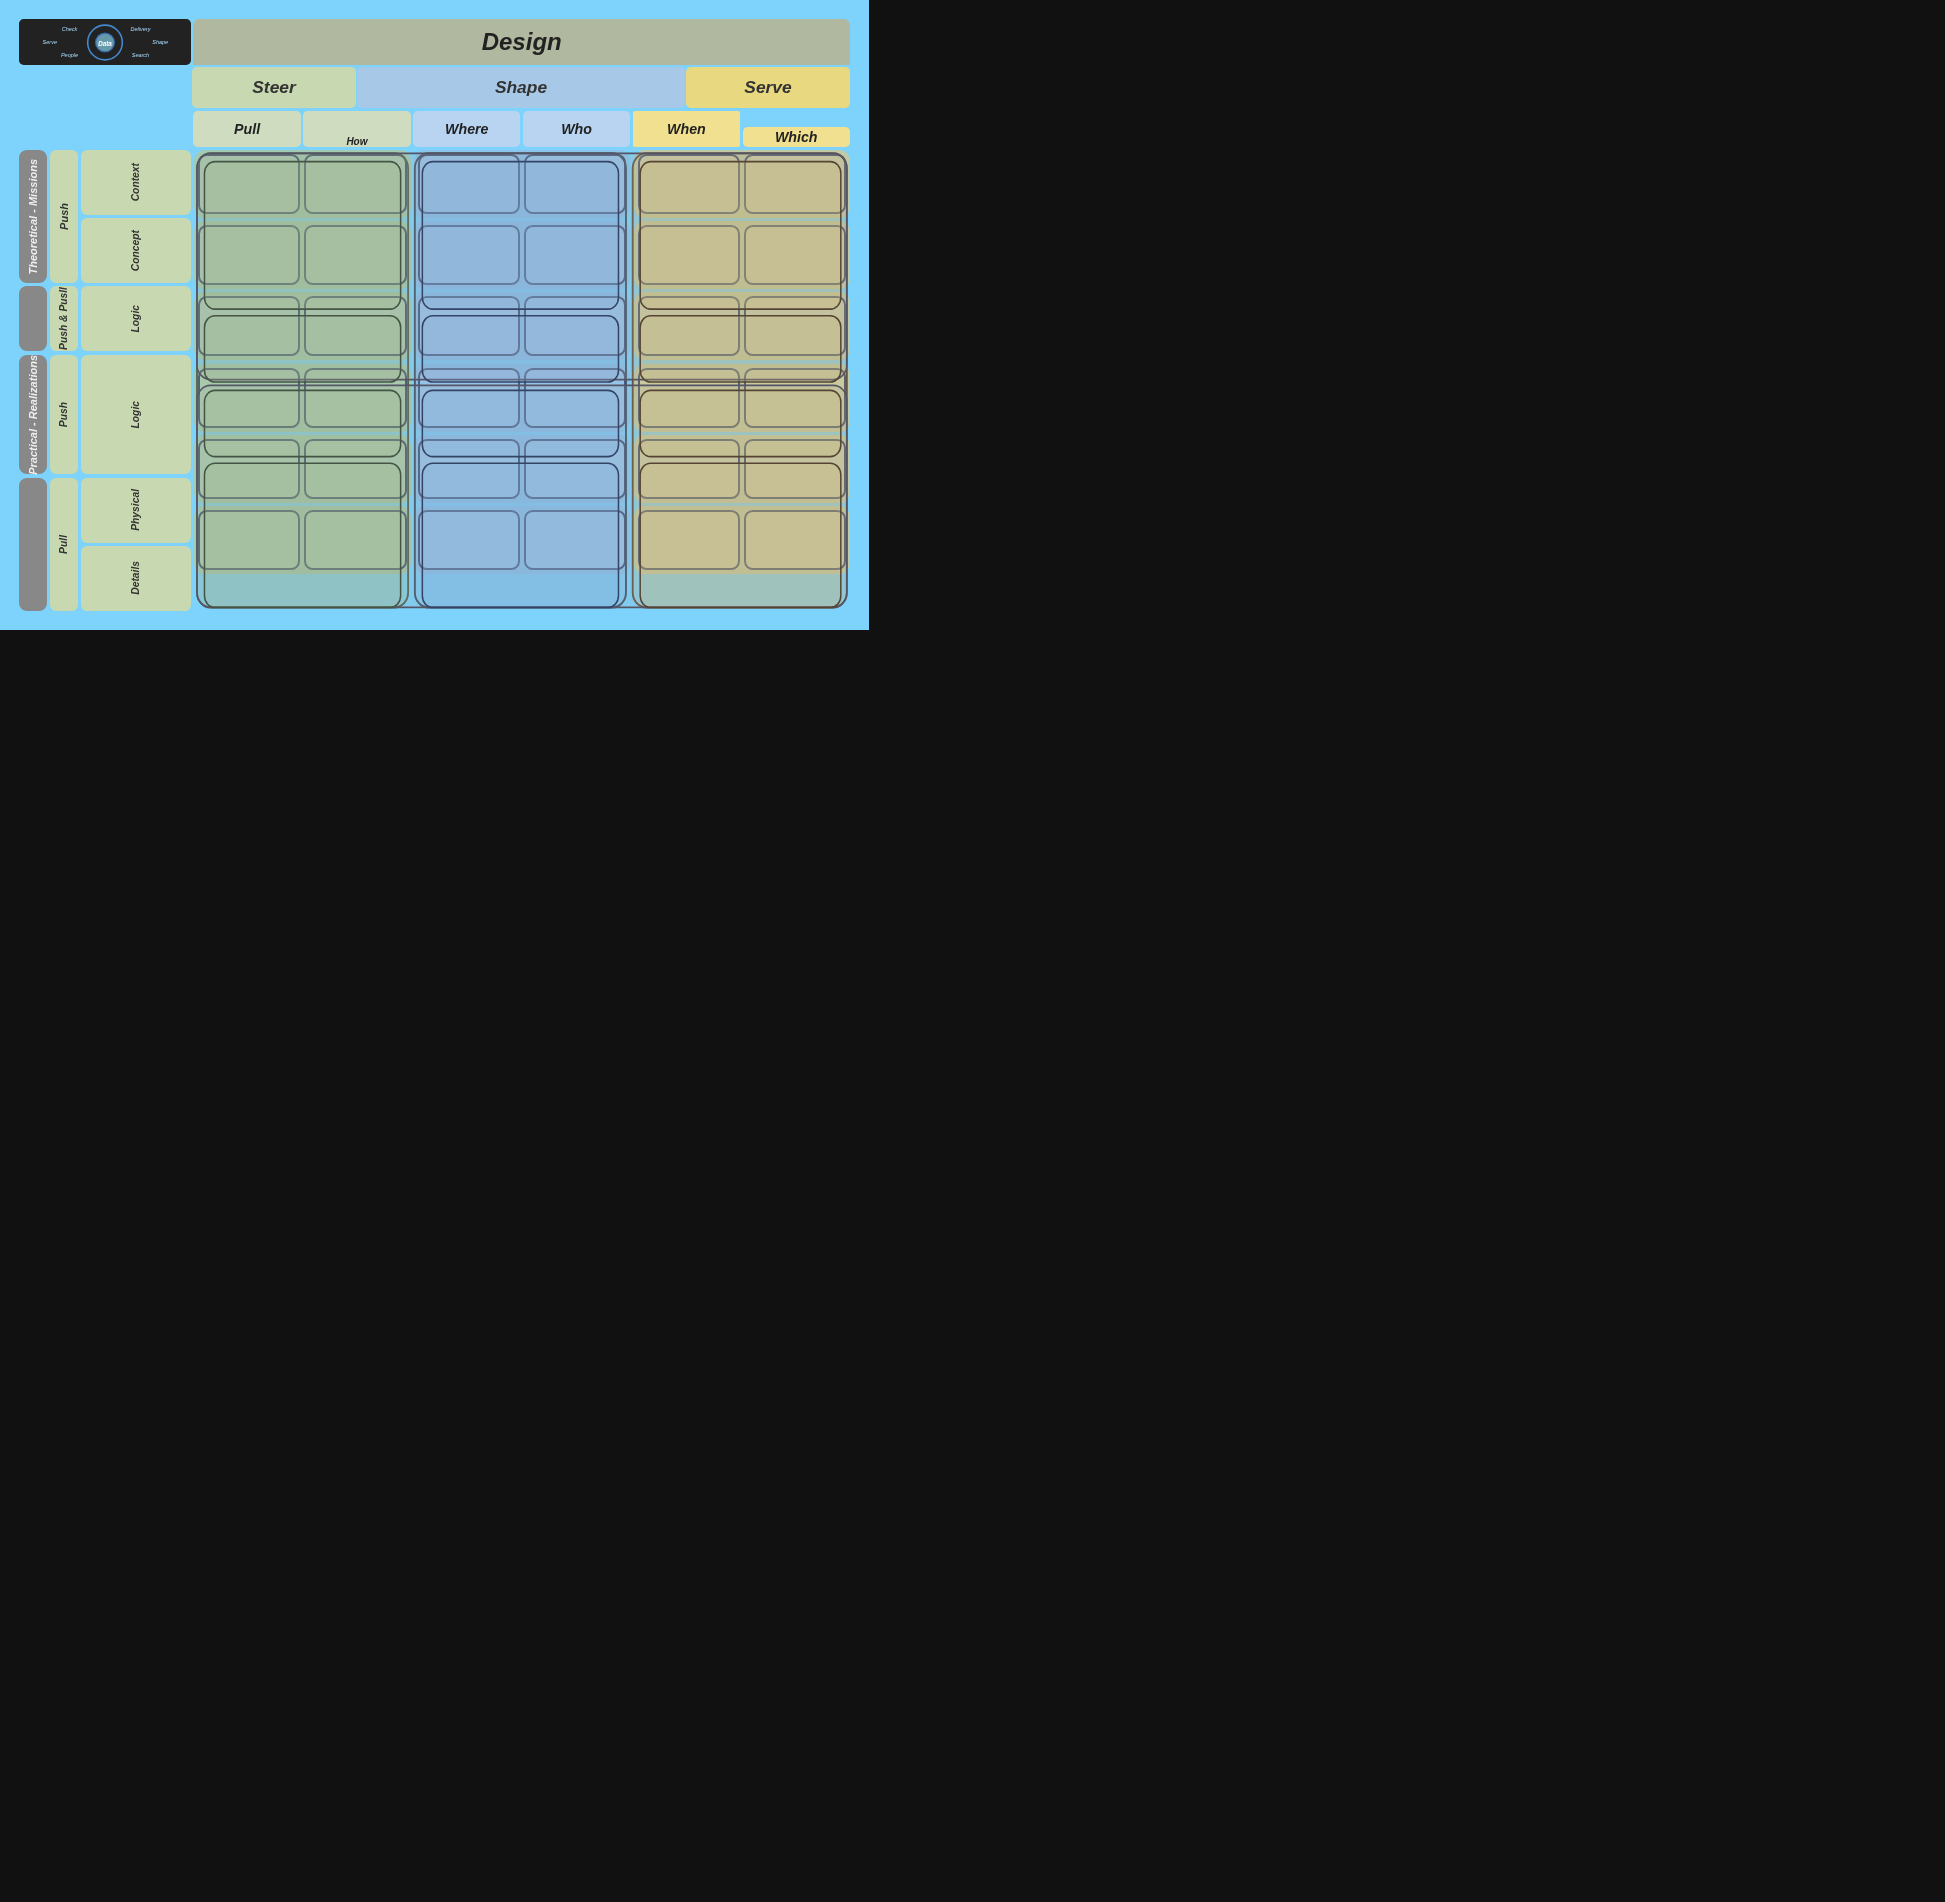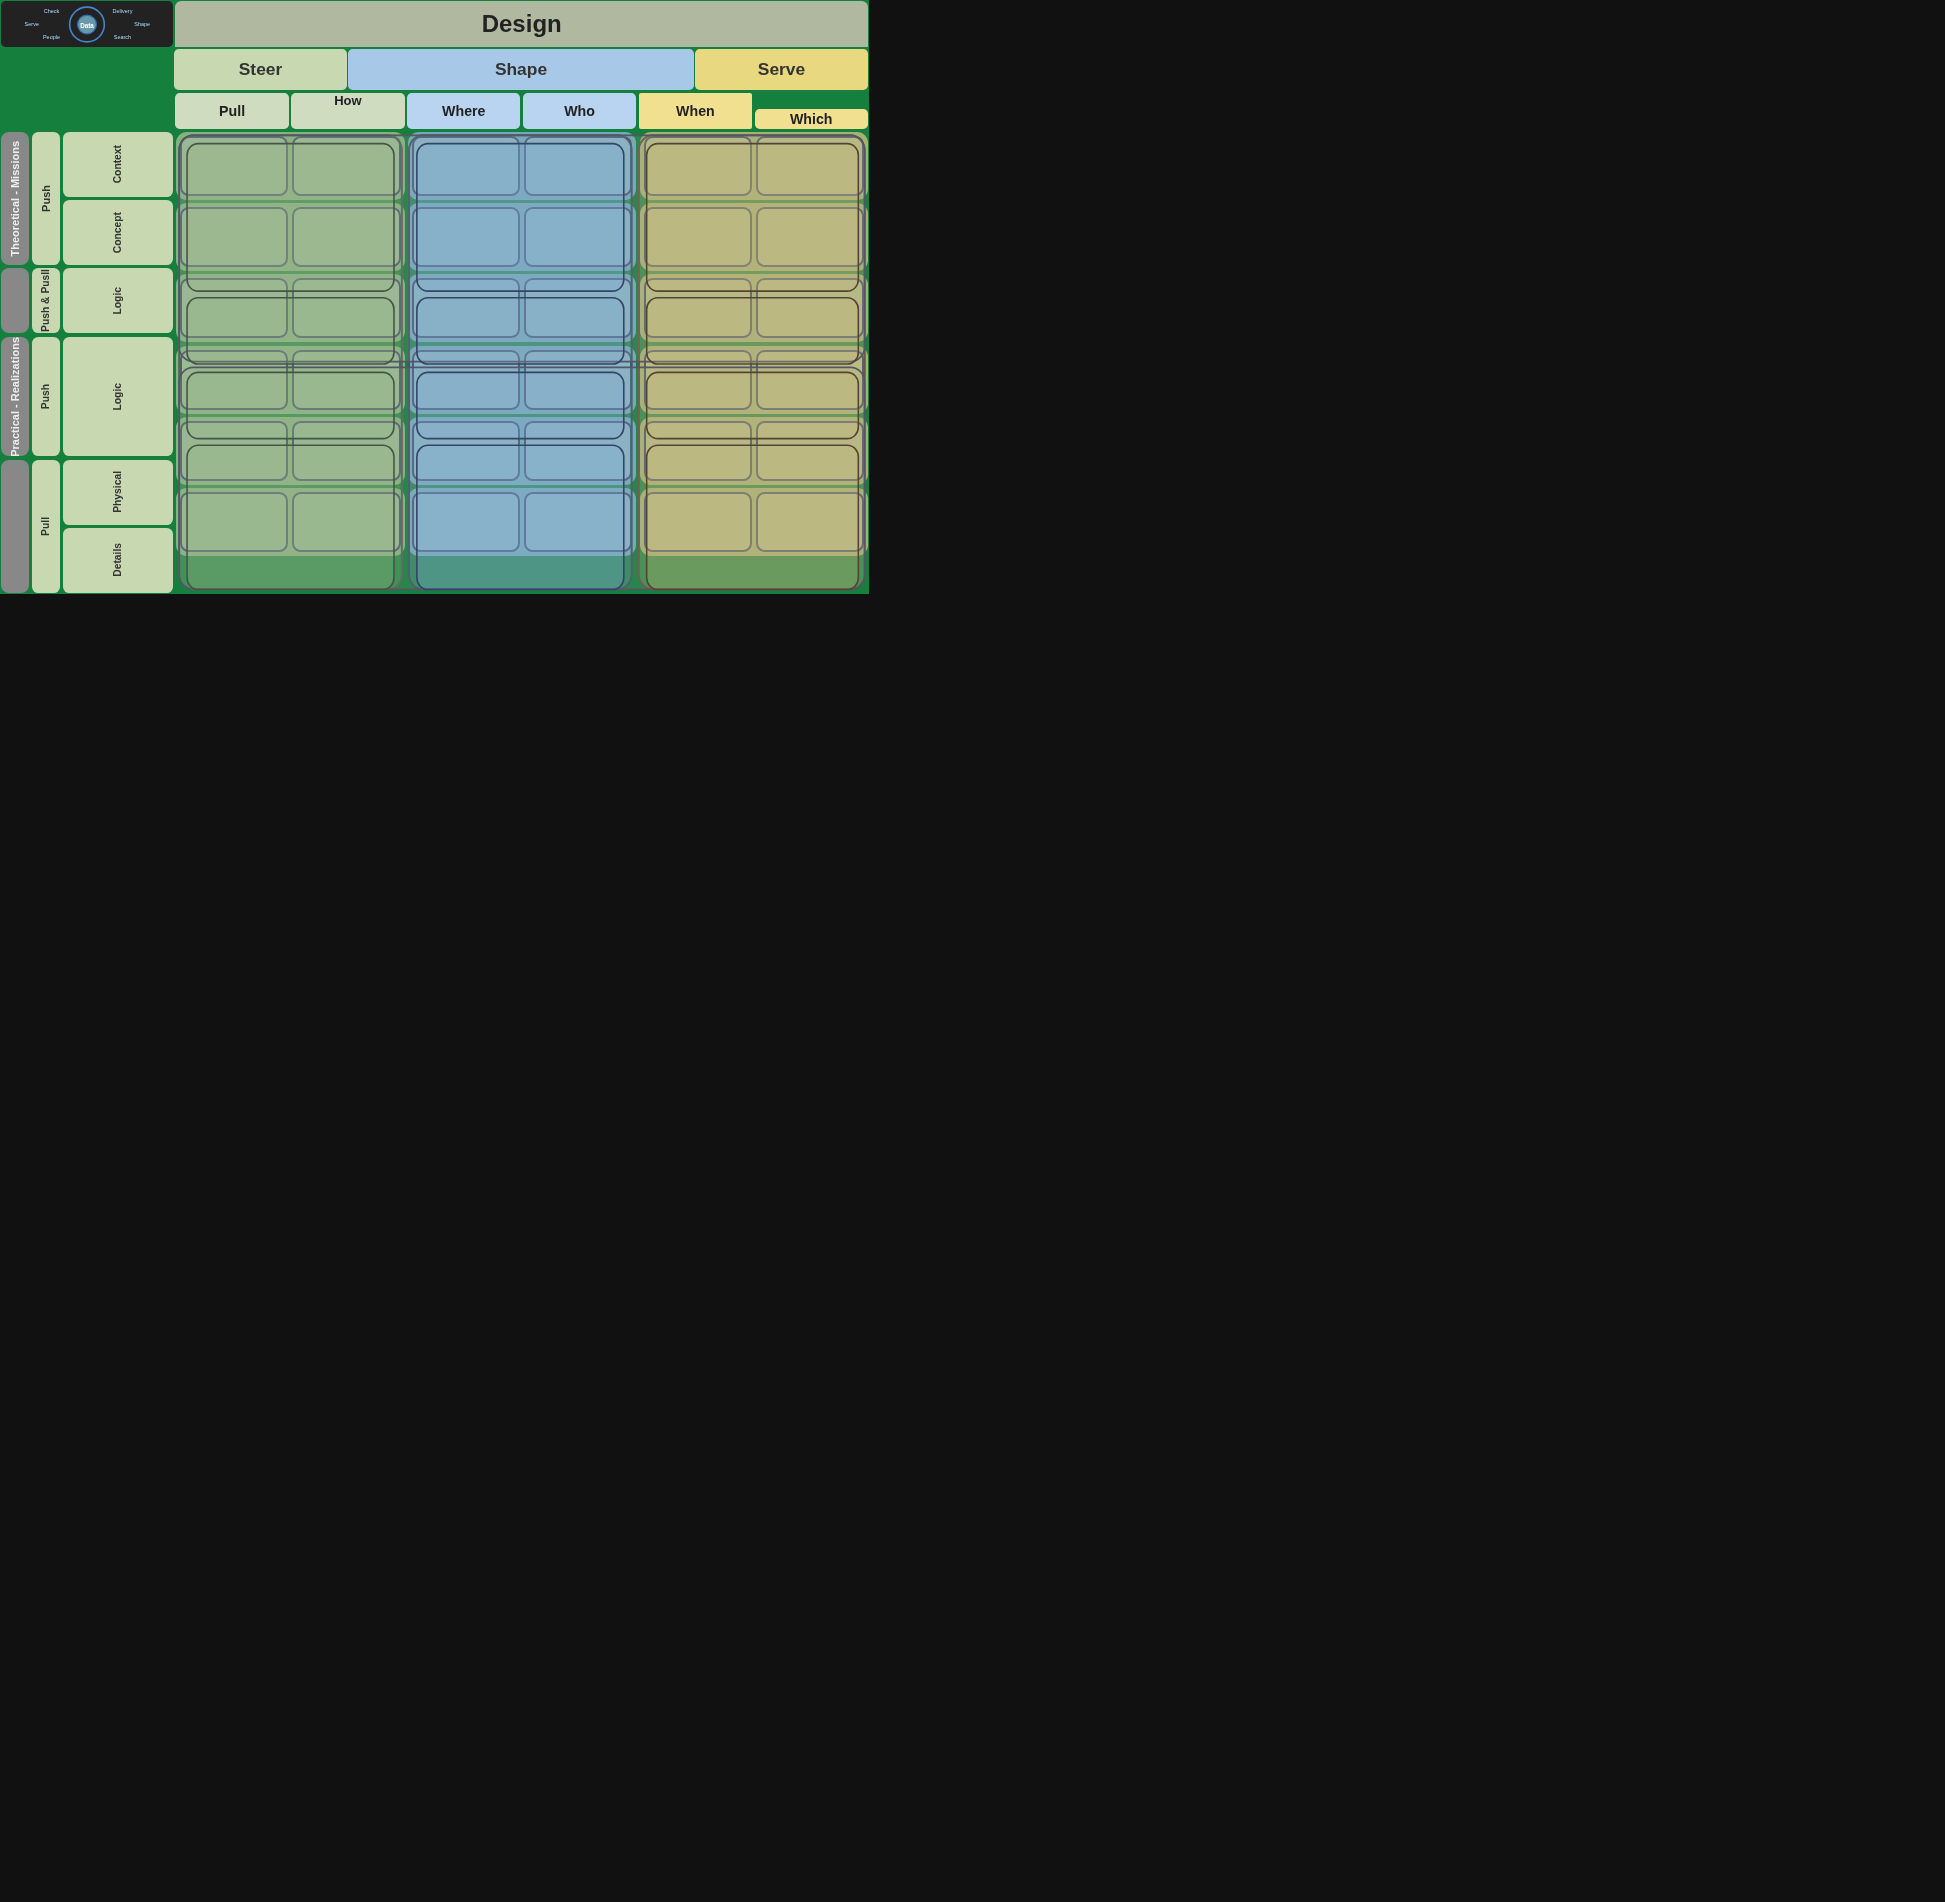--- a/index.html
+++ b/index.html
@@ -6,21 +6,21 @@
     body {
       background: #111;
       width: 869px;
       font-family: Arial, sans-serif;
       overflow: hidden;
     }
   </style>
 </head>
 <body>
 
-<div style="width:869px; background:#15803d; padding:1px;">
+<div style="width:869px; background:#7dd3fc; padding:19px;font-style:italic;">
 
   <div style="display:flex; height:46px; gap:2.4px; margin-bottom:2.4px;">
     <div style="width:172px; flex-shrink:0; background:#222; border-radius:4.7px; display:flex; align-items:center; justify-content:center;">
 
       <svg width="158" height="41" viewBox="0 0 200 52">
         <circle cx="100" cy="26" r="22" fill="none" stroke="#4488cc" stroke-width="2"></circle>
         <circle cx="100" cy="26" r="12" fill="#6699aa" stroke="#3366aa" stroke-width="1.5"></circle>
         <text x="100" y="30" text-anchor="middle" font-size="8" fill="white" font-weight="bold">Data</text>
         <text x="55" y="12" text-anchor="middle" font-size="7" fill="#aaddff">Check</text>
         <text x="145" y="12" text-anchor="middle" font-size="7" fill="#aaddff">Delivery</text>
@@ -46,21 +46,21 @@
     <div style="flex:1; background:#e8d880; border-radius:4.7px; display:flex; align-items:center; justify-content:center; font-size:17.4px; font-weight:bold; color:#333;">
       <span>Serve</span>
     </div>
   </div>
 
   <div style="display:flex; height:36px; gap:2.4px; margin-bottom:3.2px;">
     <div style="width:172px; flex-shrink:0;"></div>
     <div style="flex:1; background:#d0dcc0; border-radius:4.7px; display:flex; align-items:center; justify-content:center; font-size:14.2px; font-weight:bold; color:#222;">
       <span>Pull</span>
     </div>
-    <div style="flex:1; background:#d0dcc0; border-radius:4.7px; display:flex; align-items:flex-start; justify-content:center; font-size:13px; font-weight:bold; color:#222;">
+    <div style="flex:1; background:#d0dcc0; border-radius:4.7px; display:flex; align-items:flex-end; justify-content:center; font-size:10px; font-weight:bold; color:#222;">
       <span>How</span>
     </div>
     <div style="flex:1; background:#b8d4f0; border-radius:4.7px; display:flex; align-items:center; justify-content:center; font-size:14.2px; font-weight:bold; color:#222;">
       <span>Where</span>
     </div>
     <div style="flex:1; background:#b8d4f0; border-radius:4.7px; display:flex; align-items:center; justify-content:center; font-size:14.2px; font-weight:bold; color:#222;">
       <span>Who</span>
     </div>
     <div style="flex:1; background:#f0e090; border-radius:2px; display:flex; align-items:center; justify-content:center; font-size:14.2px; font-weight:bold; color:#222;">
       <span>When</span>

